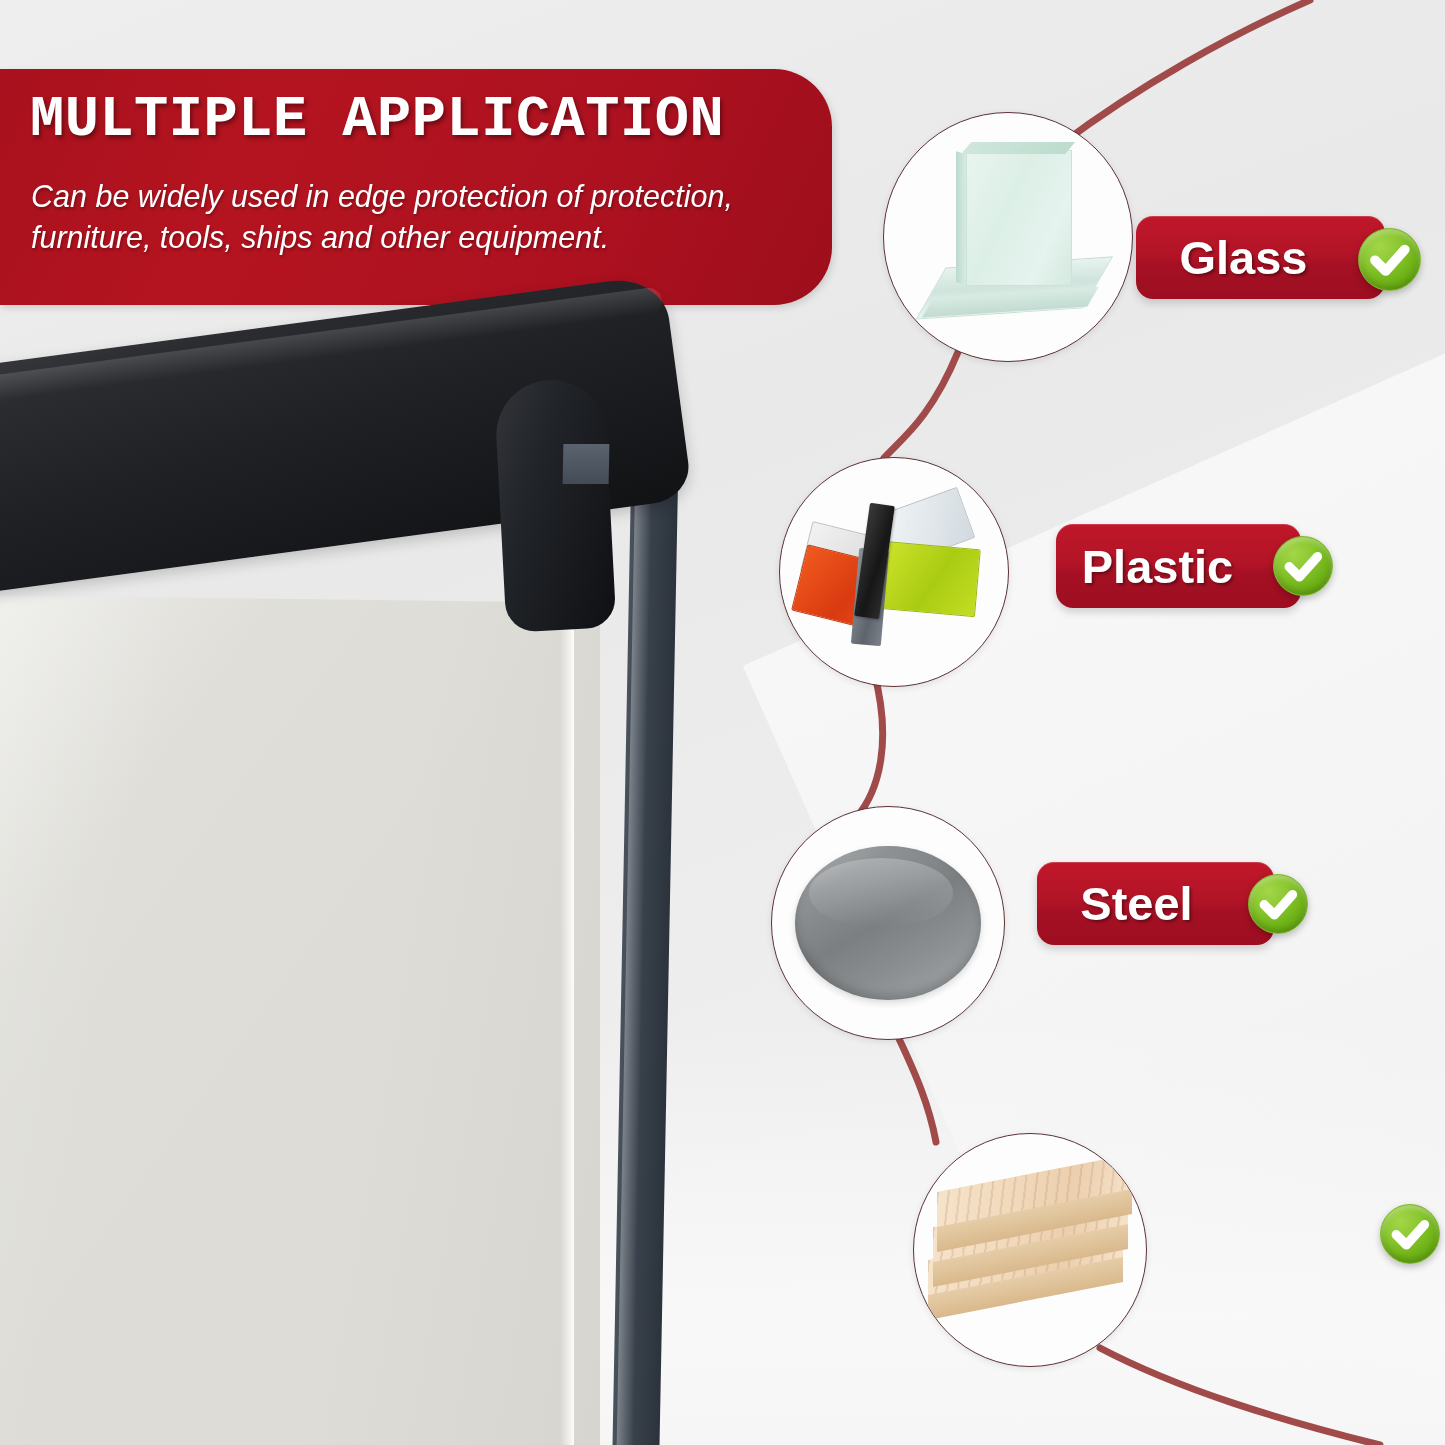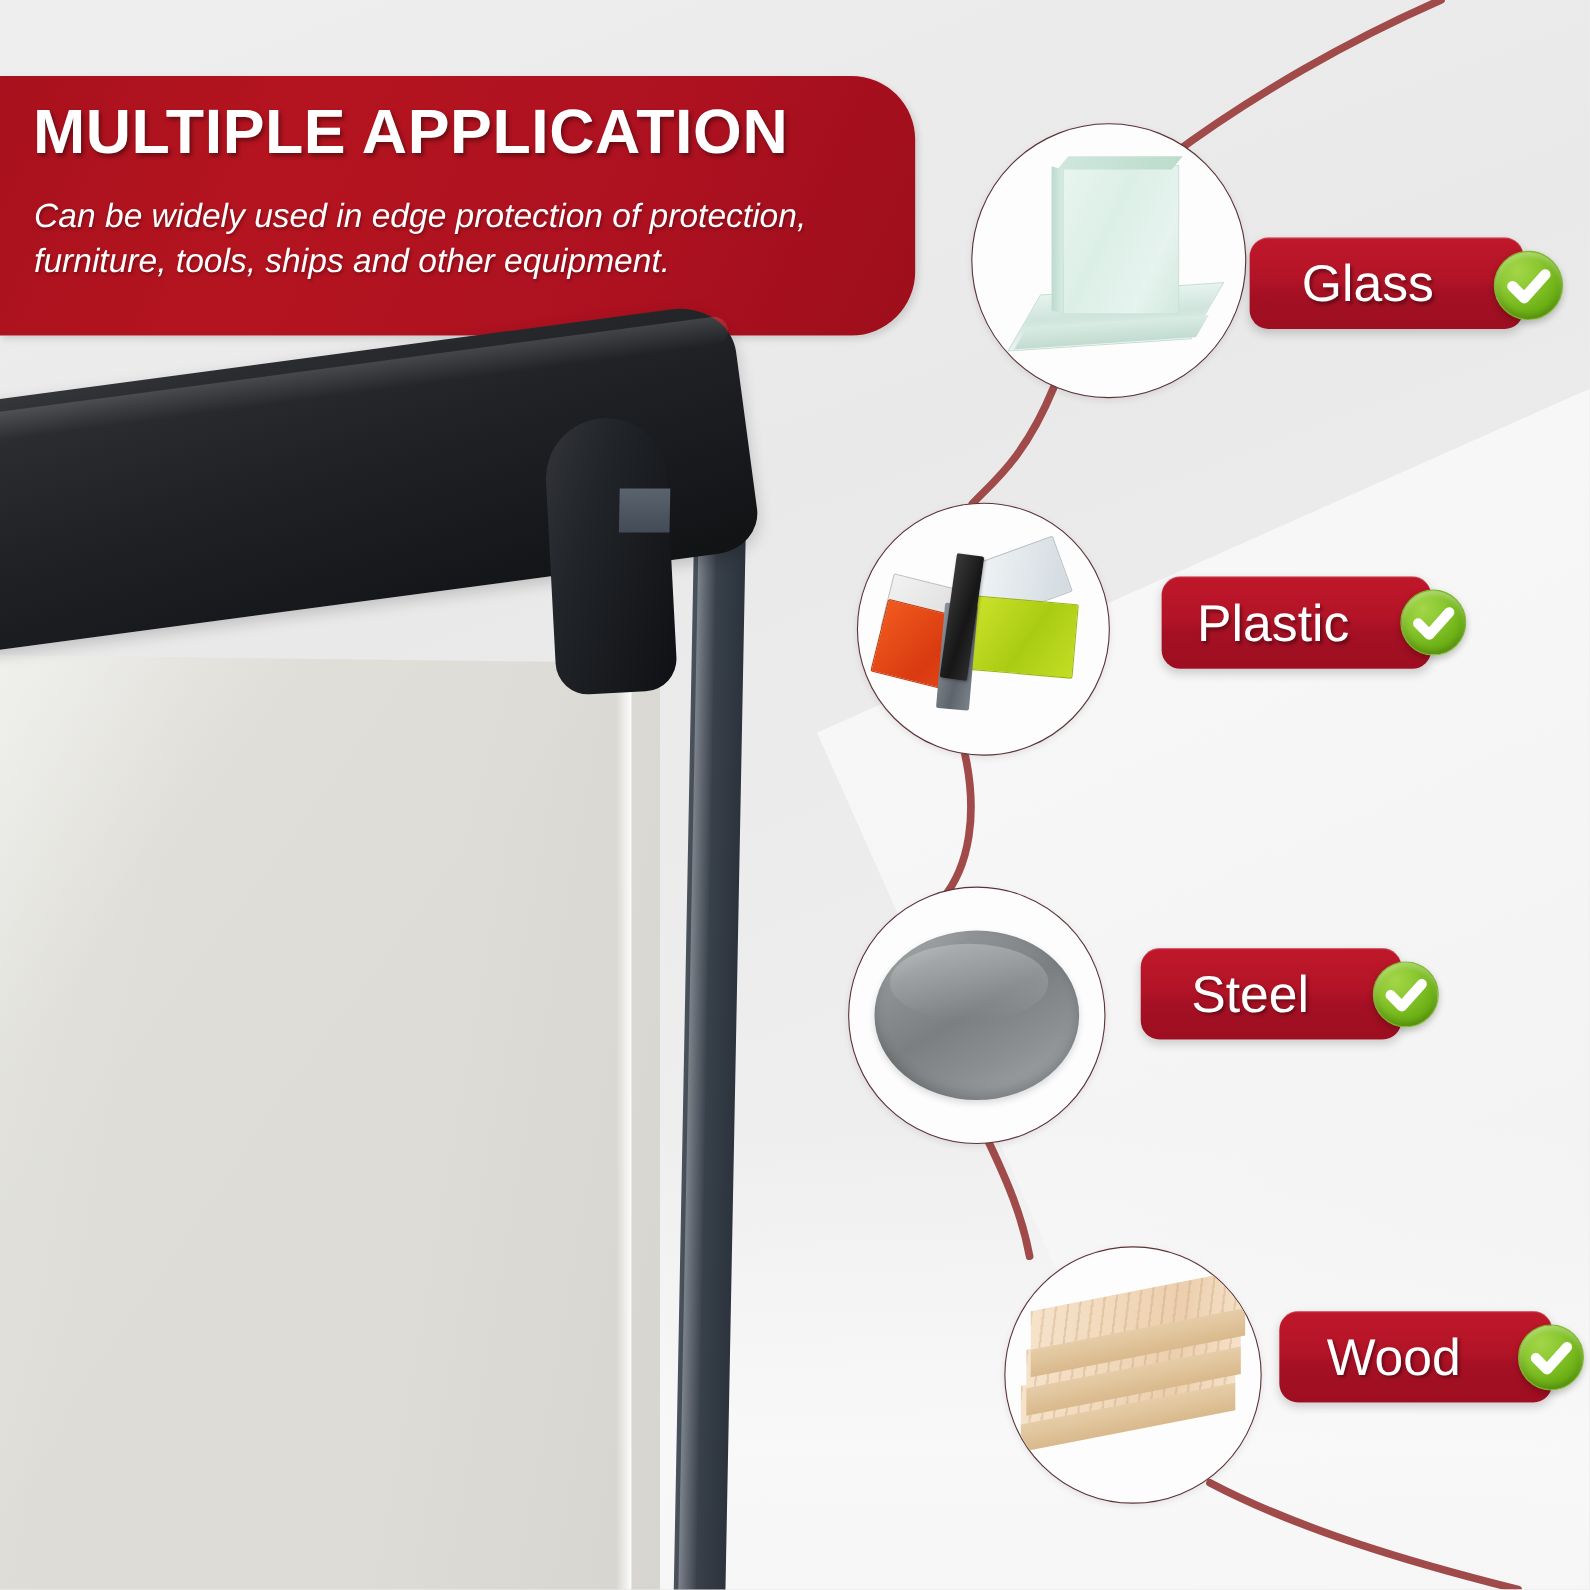--- a/index.html
+++ b/index.html
@@ -32,21 +32,21 @@
     position:absolute;left:0;top:69px;width:832px;height:236px;
     background:linear-gradient(115deg,#a8111d 0%,#b4141f 30%,#ad1120 70%,#9d0e1b 100%);
     border-top-right-radius:58px;border-bottom-right-radius:58px;
     box-shadow:2px 3px 7px rgba(0,0,0,.13);
   }
   .banner-title{
     position:absolute;left:30px;top:22px;width:770px;
     color:#fff;font-size:57px;font-weight:bold;letter-spacing:.5px;
     line-height:1.02;
     text-shadow:2px 3px 4px rgba(0,0,0,.40);
-    font-family:Liberation Sans, sans-serif;
+    font-family:Liberation Mono, monospace;
     white-space:nowrap;
   }
   .banner-sub{
     position:absolute;left:31px;top:107px;width:780px;
     color:#fff;font-size:30.5px;font-style:italic;font-weight:500;
     line-height:1.33;
     text-shadow:1px 2px 3px rgba(0,0,0,.33);
     font-family:"Liberation Sans", sans-serif;
   }
 
@@ -223,21 +223,21 @@
   
   .pill{
     position:absolute;
     background:linear-gradient(to bottom,#c0172a 0%,#b31427 45%,#a51024 60%,#9d0e20 100%);
     border-radius:17px;
     box-shadow:0 4px 9px rgba(0,0,0,.17), inset 0 1px 0 rgba(255,255,255,.18);
   }
   .pill-label{
     position:absolute;inset:0;
     display:flex;align-items:center;justify-content:center;
-    color:#fff;font-weight:normal;
+    color:#fff;font-weight:bold;
     text-shadow:2px 2px 3px rgba(0,0,0,.38);
     font-family:"Liberation Sans", sans-serif;
     white-space:nowrap;
   }
   .check{
     position:absolute;border-radius:50%;
     background:radial-gradient(circle at 34% 28%,#a3d648 0%,#8cc832 32%,#6fb317 62%,#55960d 100%);
     box-shadow:0 3px 7px rgba(0,0,0,.24), inset 0 -3px 6px rgba(0,0,0,.18), inset 0 3px 5px rgba(255,255,255,.35);
     border:1px solid #7fb829;
   }
@@ -345,22 +345,19 @@
 
   <div class="pill" style="left:1037px;top:862px;width:237px;height:83px;">
     <div class="pill-label" style="font-size:47px;padding-right:38px;">Steel</div>
   </div>
   <div class="check" style="left:1248px;top:874px;width:58px;height:58px;">
     <svg viewBox="0 0 40 40">
         <path d="M10.5 20.5 L17.5 27.5 L30 13.5" fill="none" stroke="#ffffff" stroke-width="6.4" stroke-linecap="round" stroke-linejoin="round"></path>
       </svg>
   </div>
 
-  <div class="pill" style="left:1163px;top:1192px;width:248px;height:83px;">
-    <div class="pill-label" style="font-size:47px;padding-right:40px;">Wood</div>
-  </div>
   <div class="check" style="left:1380px;top:1204px;width:58px;height:58px;">
     <svg viewBox="0 0 40 40">
         <path d="M10.5 20.5 L17.5 27.5 L30 13.5" fill="none" stroke="#ffffff" stroke-width="6.4" stroke-linecap="round" stroke-linejoin="round"></path>
       </svg>
   </div>
 
 </div>
 
 </body></html>

